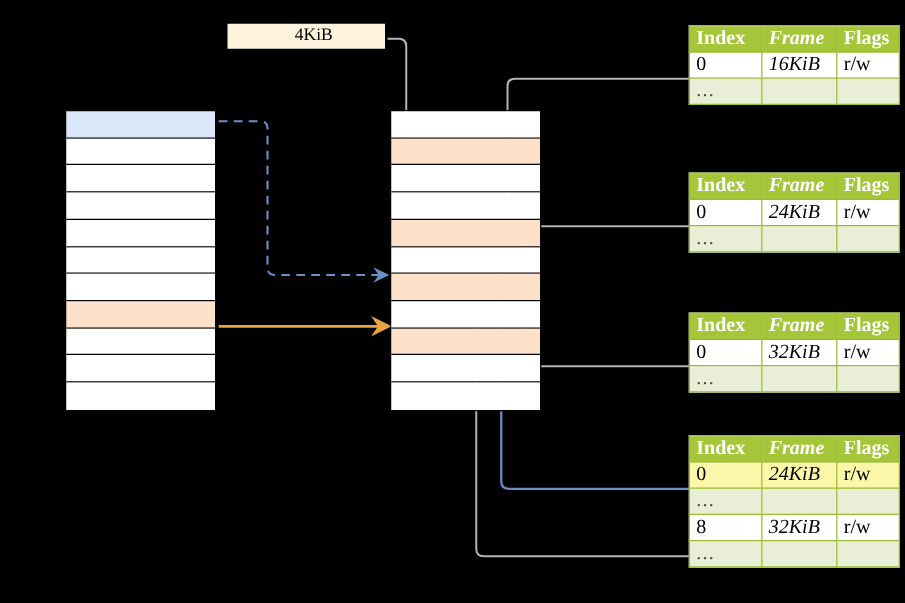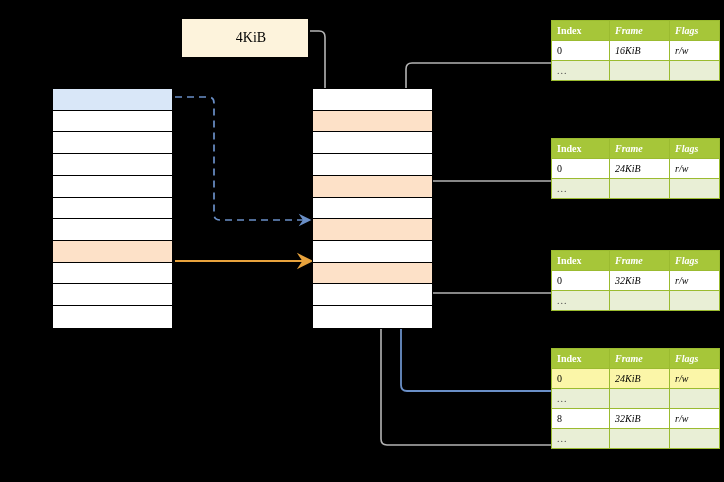--- a/index.html
+++ b/index.html
@@ -16,29 +16,29 @@
   .cell.orange{background:#fde1c8;}
 
   
   .labelbox{position:absolute;background:#fdf3dc;border:0px solid #fdf3dc;
             display:flex;align-items:center;justify-content:center;
             font-size:14px;color:#000;box-sizing:border-box;}
 
   
   .ptable{position:absolute;border-collapse:collapse;border:1px solid #9bbb30;
           background:#fff;}
-  .ptable td,.ptable th{border:1px solid #9bbb30;font-size:10px;
+  .ptable td,.ptable th{border:1px solid #9bbb30;font-size:16px;
         padding:1px 5px;text-align:left;color:#000;height:20px;box-sizing:border-box;
         white-space:nowrap;}
   .ptable th{background:#a6c639;color:#ffffff;font-weight:bold;}
   .ptable td.dots{background:#e9efd6;color:#4a4a4a;letter-spacing:1px;}
   .ptable td.hl{background:#fbf6a8;}
   .w-idx{width:58px;}
   .w-frm{width:60px;font-style:italic;}
-  .w-flg{width:50px;font-style:italic;}
+  .w-flg{width:50px;}
 </style>
 </head>
 <body>
 
 <div class="stage">
 
   <svg class="wires" viewBox="0 0 724 482">
     <defs>
       <marker id="ah-gray" markerWidth="9" markerHeight="9" refX="4.2" refY="4.5" orient="auto">
         <path d="M0.5,0.8 L8,4.5 L0.5,8.2 L3,4.5 Z" fill="#b4b4b4"></path>
@@ -64,21 +64,21 @@
 
     <path d="M 551 445 L 387 445 Q 381 445 381 439 L 381 266" fill="none" stroke="#b4b4b4" stroke-width="1.6" marker-end="url(#ah-gray)"></path>
 
     <path d="M 551 391 L 407 391 Q 401 391 401 385 L 401 222" fill="none" stroke="#6a8fc7" stroke-width="1.8" marker-end="url(#ah-blue)"></path>
 
     <path d="M 175 97 L 208 97 Q 214 97 214 103 L 214 214 Q 214 220 220 220 L 305 220" fill="none" stroke="#6a8fc7" stroke-width="1.7" stroke-dasharray="7,5" marker-end="url(#ah-bluedash)"></path>
 
     <path d="M 175 261 L 305 261" fill="none" stroke="#e8a33d" stroke-width="2.2" marker-end="url(#ah-orange)"></path>
   </svg>
 
-  <div class="labelbox" style="left:182px; top:19px; width:126px; height:38px;padding-left:12px;">
+  <div class="labelbox" style="left:182px; top:19px; width:126px; height:20px;padding-left:12px;">
     <span>4KiB</span>
   </div>
 
   <div class="col" id="left-col" style="left:52px; top:88px; width:121px; height:241px;">
       <div class="cell blue" style="height: 21.7273px;"></div>
       <div class="cell" style="height: 21.7273px;"></div>
       <div class="cell" style="height: 21.7273px;"></div>
       <div class="cell" style="height: 21.7273px;"></div>
       <div class="cell" style="height: 21.7273px;"></div>
       <div class="cell" style="height: 21.7273px;"></div>

